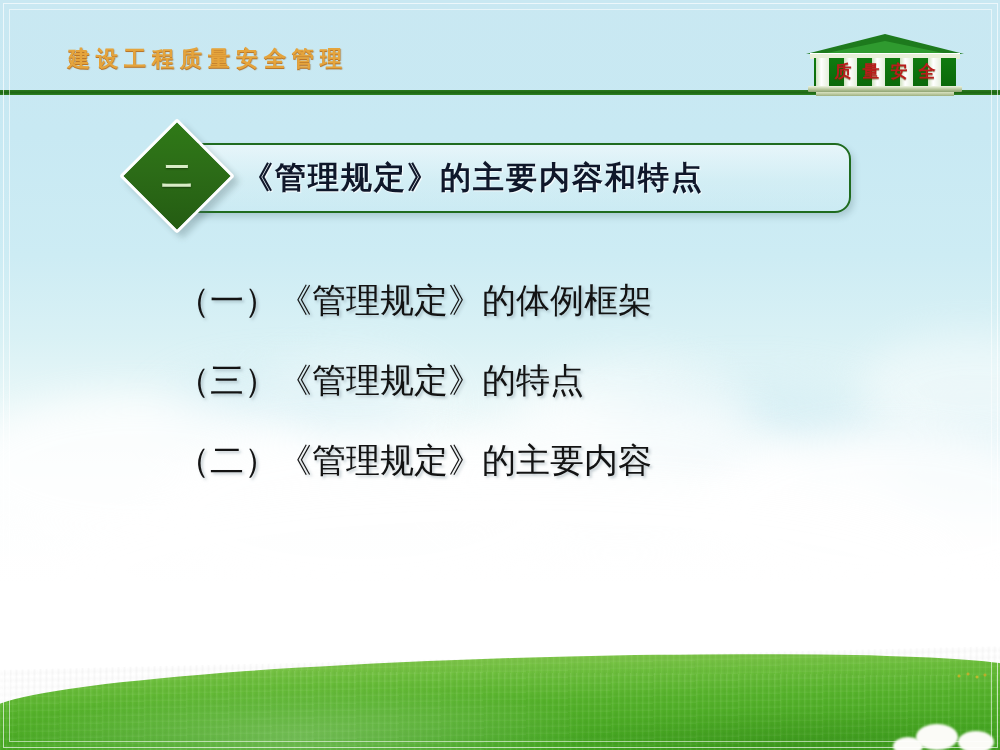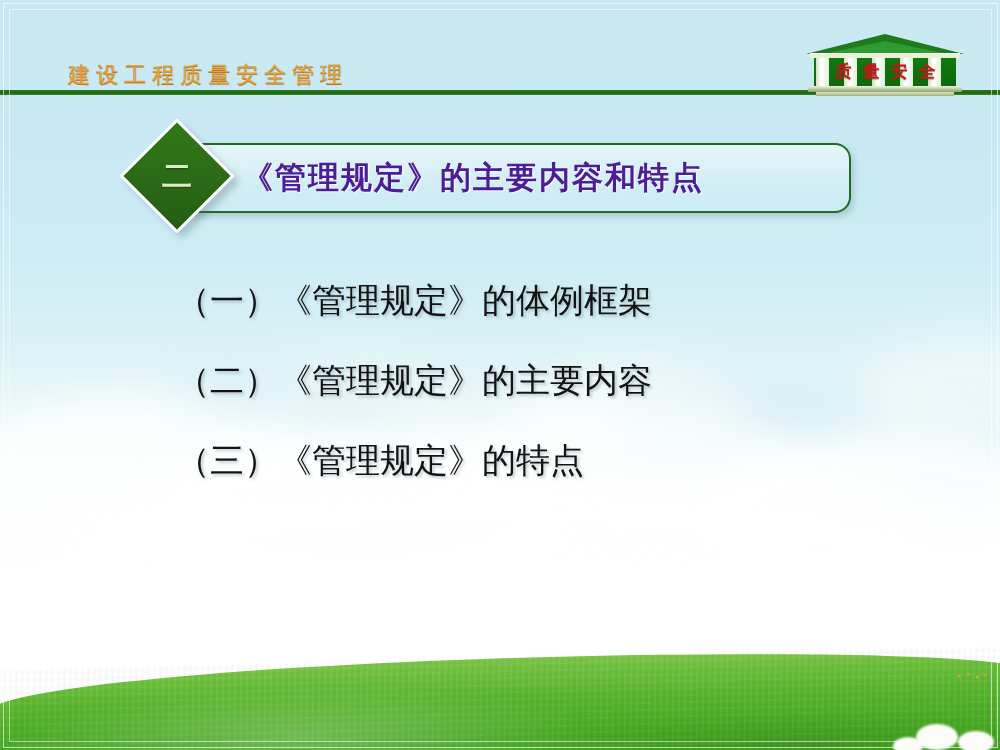--- a/index.html
+++ b/index.html
@@ -145,24 +145,24 @@
     position: absolute;
     left: 9px; top: 9px;
     width: 981px; height: 731px;
     border: 1px solid rgba(255,255,255,.55);
     pointer-events: none;
   }
 
   
   .header-title {
     position: absolute;
-    left: 68px; top: 60px;
+    left: 68px; top: 44px;
     font-family: "Liberation Sans", sans-serif;
     font-size: 22px;
-    font-weight: normal;
+    font-weight: bold;
     letter-spacing: 6px;
     color: #e5a43c;
     text-shadow:
       0 1px 0 #b9762a,
       1px 1px 1px rgba(120,70,10,.35);
     white-space: nowrap;
   }
   .header-rule {
     position: absolute;
     left: 0; top: 90px;
@@ -295,21 +295,21 @@
   .banner-title {
     position: absolute;
     left: 112px; top: 15px;
     width: 600px; height: 70px;
     display: flex;
     align-items: center;
     font-family: "Liberation Sans", sans-serif;
     font-size: 31px;
     font-weight: bold;
     letter-spacing: 2px;
-    color: #4c1d95;
+    color: #0f172a;
     text-shadow: 1px 1px 1px rgba(255,255,255,.85);
     white-space: nowrap;
   }
 
   
   .body-list {
     position: absolute;
     left: 176px; top: 284px;
     width: 760px;
   }
@@ -375,20 +375,20 @@
   <div class="banner">
     <div class="banner-box"></div>
     <div class="banner-diamond-shadow"></div>
     <div class="banner-diamond"></div>
     <div class="banner-num">二</div>
     <div class="banner-title">《管理规定》的主要内容和特点</div>
   </div>
 
   <div class="body-list">
     <div class="body-item">（一）《管理规定》的体例框架</div>
+    <div class="body-item">（三）《管理规定》的特点</div>
     <div class="body-item">（二）《管理规定》的主要内容</div>
-    <div class="body-item">（三）《管理规定》的特点</div>
   </div>
 
   <div class="frame-outer"></div>
   <div class="frame-inner"></div>
 
 </div>
 
 </body></html>

